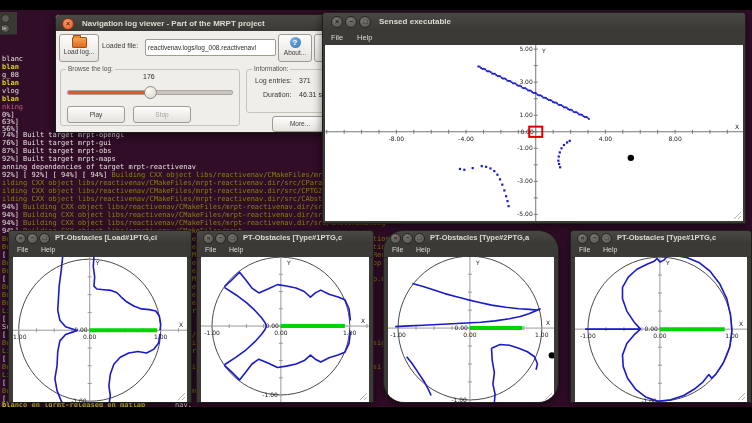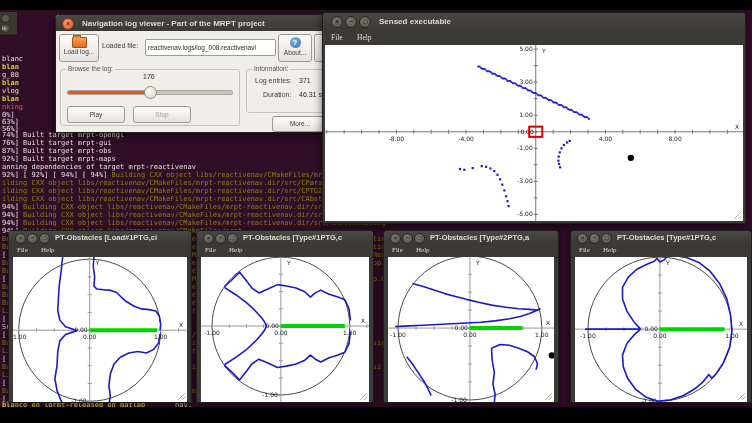--- a/index.html
+++ b/index.html
@@ -17,21 +17,21 @@
   #hidden-win .dots{position:absolute;top:2px;left:1px;}
   #hidden-win .dot{display:inline-block;width:7px;height:7px;border-radius:50%;background:#5d5a54;border:1px solid #2c2b28;margin-right:1px;}
   #hidden-win .frag{position:absolute;left:2px;top:13px;}
   
   .win{position:absolute;border:1px solid #1f1e1b;border-radius:4px 4px 0 0;box-shadow:0 3px 10px rgba(0,0,0,.55);overflow:hidden;background:#3c3b37;}
   .tbar{position:relative;height:17px;background:linear-gradient(#4a4844,#3a3935);color:#dfdbd2;font-weight:bold;font-size:8px;}
   .tbar .ttl{position:absolute;top:4px;white-space:nowrap;}
   .wbtn{position:absolute;top:3px;width:10px;height:10px;border-radius:50%;background:radial-gradient(circle at 35% 30%,#7a766f,#53504b);border:1px solid #272621;color:#1d1c19;font-size:7px;line-height:9px;text-align:center;font-weight:bold;}
   .wbtn.orange{background:radial-gradient(circle at 35% 30%,#f89b6c,#e25a1e);border:1px solid #8c3212;color:#5a1e07;}
   .menubar{height:15px;background:#3b3a36;color:#dfdbd2;font-size:7.5px;position:relative;border-bottom:1px solid #2c2b28;}
-  .menubar span{position:absolute;top:3px;font-family:Liberation Serif, serif;}
+  .menubar span{position:absolute;top:3px;}
   .plot{position:absolute;background:#fff;overflow:hidden;}
   .plot svg{display:block;}
   
   #nav-win{left:18px;top:14px;width:292px;height:117px;background:#f0eeea;margin-left:37px;}
   #nav-win .tbar{height:16px;}
   #nav-win .body{position:absolute;left:0;top:16px;right:0;bottom:0;background:#f0eeea;font-size:7px;color:#3c3b37;}
   .ubtn{position:absolute;background:linear-gradient(#fdfdfc,#e6e3de);border:1px solid #9f9a92;border-radius:3px;color:#3c3b37;font-size:6.5px;text-align:center;cursor:default;}
   .ubtn.disabled{color:#a8a49d;}
   .icon-folder{display:block;margin:2px auto 0;width:13px;height:9px;background:linear-gradient(#f7a154,#e06b1f);border:1px solid #a4510f;border-radius:1px;position:relative;}
   .icon-folder:before{content:"";position:absolute;left:0;top:-3px;width:6px;height:2px;background:#e8882f;border:1px solid #a4510f;border-bottom:none;border-radius:1px 1px 0 0;}
@@ -52,21 +52,21 @@
   
   .ptwin .tbar{height:13px;font-size:7.5px;}
   .ptwin .tbar .ttl{top:2px;}
   .ptwin .wbtn{top:2px;width:9px;height:9px;font-size:6px;line-height:8px;}
   .ptwin .menubar{height:13px;font-size:7px;}
   .ptwin .menubar span{top:2px;}
   #pt1-win{left:8px;top:230px;width:182px;height:171px;}
   #pt1-win .plot{left:4px;top:26px;width:174px;height:145px;}
   #pt2-win{left:196px;top:230px;width:176px;height:171px;}
   #pt2-win .plot{left:4px;top:26px;width:168px;height:145px;}
-  #pt3-win{left:383px;top:230px;width:174px;height:171px;}
+  #pt3-win{left:383px;top:230px;width:174px;height:171px;border-radius:21px;}
   #pt3-win .plot{left:4px;top:26px;width:166px;height:145px;}
   #pt4-win{left:570px;top:230px;width:180px;height:171px;}
   #pt4-win .plot{left:4px;top:26px;width:172px;height:145px;}
 </style>
 </head>
 <body>
 
 <div id="screen">
   <div id="desktop">
     <div id="terminal"><div class="tl" style="top: 45px;"><span class="tc-w">blanc</span></div><div class="tl" style="top: 53px;"><span class="tc-y">blan</span></div><div class="tl" style="top: 61px;"><span class="tc-w">g_08</span></div><div class="tl" style="top: 69px;"><span class="tc-y">blan</span></div><div class="tl" style="top: 77px;"><span class="tc-w">vlog</span></div><div class="tl" style="top: 85px;"><span class="tc-y">blan</span></div><div class="tl" style="top: 93px;"><span class="tc-p">nking</span></div><div class="tl" style="top: 101px;"><span class="tc-w">0%]</span></div><div class="tl" style="top: 108px;"><span class="tc-w">63%]</span></div><div class="tl" style="top: 115px;"><span class="tc-w">56%]</span></div><div class="tl" style="top: 121px;"><span class="tc-w">74%] Built target mrpt-opengl</span></div><div class="tl" style="top: 129px;"><span class="tc-w">76%] Built target mrpt-gui</span></div><div class="tl" style="top: 137px;"><span class="tc-w">87%] Built target mrpt-obs</span></div><div class="tl" style="top: 145px;"><span class="tc-w">92%] Built target mrpt-maps</span></div><div class="tl" style="top: 153px;"><span class="tc-w">anning dependencies of target mrpt-reactivenav</span></div><div class="tl" style="top: 161px;"><span class="tc-w">92%] [ 92%] [ 94%] [ 94%] </span><span class="tc-o">Building CXX object libs/reactivenav/CMakeFiles/mrpt-reactivenav.</span></div><div class="tl" style="top: 169px;"><span class="tc-o">ilding CXX object libs/reactivenav/CMakeFiles/mrpt-reactivenav.dir/src/CParameterizedTrajec</span></div><div class="tl" style="top: 177px;"><span class="tc-o">ilding CXX object libs/reactivenav/CMakeFiles/mrpt-reactivenav.dir/src/CPTG2.cpp.o</span></div><div class="tl" style="top: 185px;"><span class="tc-o">ilding CXX object libs/reactivenav/CMakeFiles/mrpt-reactivenav.dir/src/CAbstractReactiveNav</span></div><div class="tl" style="top: 193px;"><span class="tc-w">94%] </span><span class="tc-o">Building CXX object libs/reactivenav/CMakeFiles/mrpt-reactivenav.dir/src/CPTG4.cpp.o</span></div><div class="tl" style="top: 201px;"><span class="tc-w">94%] </span><span class="tc-o">Building CXX object libs/reactivenav/CMakeFiles/mrpt-reactivenav.dir/src/CPRRTNavigato</span></div><div class="tl" style="top: 209px;"><span class="tc-w">94%] </span><span class="tc-o">Building CXX object libs/reactivenav/CMakeFiles/mrpt-reactivenav.dir/src/CHolonomicLog</span></div><div class="tl" style="top: 217px;"><span class="tc-w">94%] </span><span class="tc-o">Building CXX object libs/reactivenav/CMakeFiles/mrpt</span></div><div class="tl" style="top: 225px;"><span class="tc-o">Building CXX object libs/reactivenav/CMakeFiles/mrpt-reactivenav.dir/src/CReactiveNavigationSystem.cpp.o</span></div><div class="tl" style="top: 233px;"><span class="tc-o">Building CXX object libs/reactivenav/CMakeFiles/mrpt-reactivenav.dir/src/CReactiveNavigationSystem3D.cpp.o</span></div><div class="tl" style="top: 241px;"><span class="tc-w">[ 95%] </span><span class="tc-o">Building CXX object libs/reactivenav/CMakeFiles/mrpt-reactivenav.dir/src/CLogFileRecord.cpp.o</span></div><div class="tl" style="top: 249px;"><span class="tc-o">Building CXX object libs/reactivenav/CMakeFiles/mrpt-reactivenav.dir/src/CHolonomicVFF.cpp.o</span></div><div class="tl" style="top: 257px;"><span class="tc-o">Building CXX object libs/reactivenav/CMakeFiles/mrpt-reactivenav.dir/src/CPTG1.cpp.o</span></div><div class="tl" style="top: 265px;"><span class="tc-w">[ 95%] </span><span class="tc-o">Building CXX object libs/reactivenav/CMakeFiles/mrpt-reactivenav.dir/src/CPTG3.cpp.o</span></div><div class="tl" style="top: 273px;"><span class="tc-o">Building CXX object libs/reactivenav/CMakeFiles/mrpt-reactivenav.dir/src/CPTG5.cpp.o</span></div><div class="tl" style="top: 281px;"><span class="tc-o">Building CXX object libs/reactivenav/CMakeFiles/mrpt-reactivenav.dir/src/CPTG6.cpp.o</span></div><div class="tl" style="top: 289px;"><span class="tc-o">Building CXX object libs/reactivenav/CMakeFiles/mrpt-reactivenav.dir/src/CPTG7.cpp.o</span></div><div class="tl" style="top: 297px;"><span class="tc-g">Linking CXX shared library ../../lib/libmrpt-reactivenav.so</span></div><div class="tl" style="top: 305px;"><span class="tc-w">[ 96%] Built target mrpt-reactivenav</span></div><div class="tl" style="top: 313px;"><span class="tc-w">Scanning dependencies of target navlog-viewer</span></div><div class="tl" style="top: 321px;"><span class="tc-w">[ 96%] </span><span class="tc-o">Building CXX object apps/navlog-viewer/CMakeFiles/navlog-viewer.dir</span></div><div class="tl" style="top: 329px;"><span class="tc-o">Building CXX object apps/navlog-viewer/CMakeFiles/navlog-viewer.dir/navlog_viewer_GUI_designMain.cpp.o</span></div><div class="tl" style="top: 337px;"><span class="tc-g">Linking CXX executable ../../bin/navlog-viewer</span></div><div class="tl" style="top: 345px;"><span class="tc-w">[ 96%] Built target navlog-viewer</span></div><div class="tl" style="top: 353px;"><span class="tc-o">Building CXX object apps/navlog-viewer/CMakeFiles/navlog-viewer.dir/navlog_viewer_GUI_desi</span></div><div class="tl" style="top: 361px;"><span class="tc-g">Linking CXX executable ../../bin/navlog</span></div><div class="tl" style="top: 369px;"><span class="tc-w">[ 97%] Built target navlog-viewer</span></div><div class="tl" style="top: 377px;"><span class="tc-o">Building CXX object apps/ReactiveNavigationDemo/CMakeFiles/ReactiveNavigationDemo.dir</span></div><div class="tl" style="top: 385px;"><span class="tc-w">[ 98%] </span><span class="tc-o">Building CXX object apps/ReactiveNav</span></div><div class="tl" style="top: 391px;"><span class="tc-y">blanco en lgrmt-released en matlab</span></div><span class="tl tc-o" style="left: 306px; top: 65px;">bj</span><span class="tl tc-w" style="left: 175px; top: 391px;">nav.</span></div>

